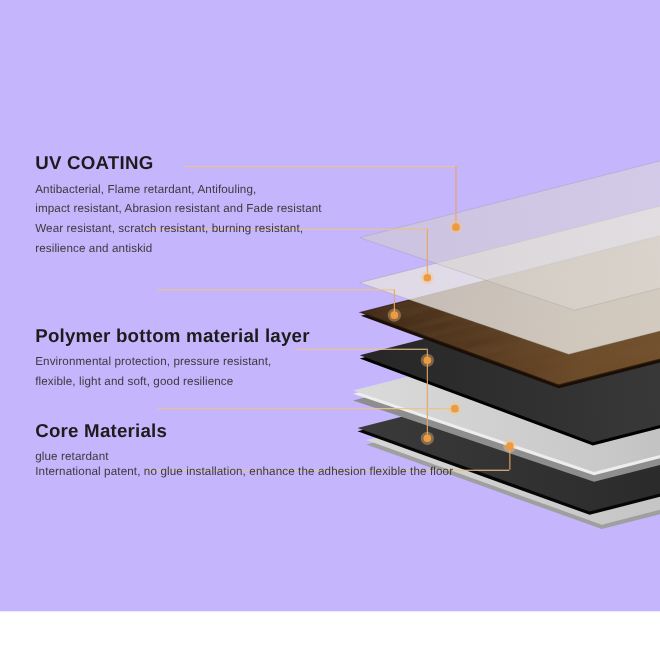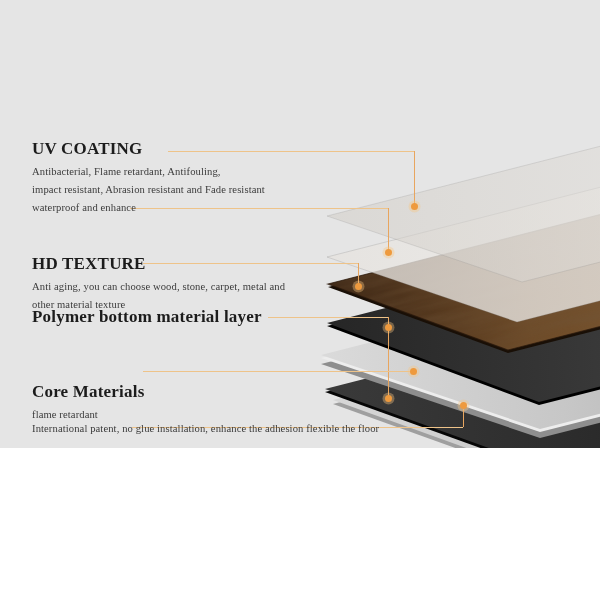--- a/index.html
+++ b/index.html
@@ -1,18 +1,18 @@
 <!DOCTYPE html>
 <html style="--line_h: #eec389; --line_v: #e8a55e; --dot: #ee9a3e;"><head>
 <meta charset="utf-8">
 <style>
   html,body{margin:0;padding:0;background:#ffffff;}
   #canvas{
-    position:relative;width:600px;height:448px;overflow:hidden;background:#e5e5e5;
-    font-family:Liberation Serif, serif;
+    position:relative;width:600px;height:556px;overflow:hidden;background:#c4b5fd;
+    font-family:Liberation Sans, sans-serif;
   }
   #layers-svg{position:absolute;left:0;top:0;}
   section.label{position:absolute;left:32px;white-space:nowrap;}
   section.label h2{
     margin:0 0 6px 0;font-size:17px;line-height:16px;font-weight:700;
     color:#1c1c1c;letter-spacing:.2px;
   }
   section.label p{
     margin:0;font-size:10.6px;line-height:18.2px;color:#3b3b3b;letter-spacing:.1px;
   }
@@ -140,35 +140,33 @@
   <div class="vline" style="left:462.5px;top:405px;height:22px;"></div>
   <div class="dot" style="left:459.5px;top:401.5px;"></div>
 
   <section class="label" style="top:141px;">
     <h2>UV COATING</h2>
     <p>Antibacterial, Flame retardant, Antifouling,</p>
     <p>impact resistant, Abrasion resistant and Fade resistant</p>
   </section>
 
   <section class="label" style="top:199px;">
-    <p>waterproof and enhance</p>
+    <p>Wear resistant, scratch resistant, burning resistant,</p>
+    <p>resilience and antiskid</p>
   </section>
 
-  <section class="label" style="top:256px;">
-    <h2>HD TEXTURE</h2>
-    <p>Anti aging, you can choose wood, stone, carpet, metal and</p>
-    <p>other material texture</p>
-  </section>
 
-  <section class="label" style="top:309px;">
+  <section class="label" style="top:298px;">
     <h2>Polymer bottom material layer</h2>
+    <p>Environmental protection, pressure resistant,</p>
+    <p>flexible, light and soft, good resilience</p>
   </section>
 
   <section class="label" style="top:384px;">
     <h2>Core Materials</h2>
-    <p>flame retardant</p>
+    <p>glue retardant</p>
   </section>
 
   <section class="label" style="top:420px;">
     <p>International patent, no glue installation, enhance the adhesion flexible the floor</p>
   </section>
 
 </div>
 
 </body></html>

